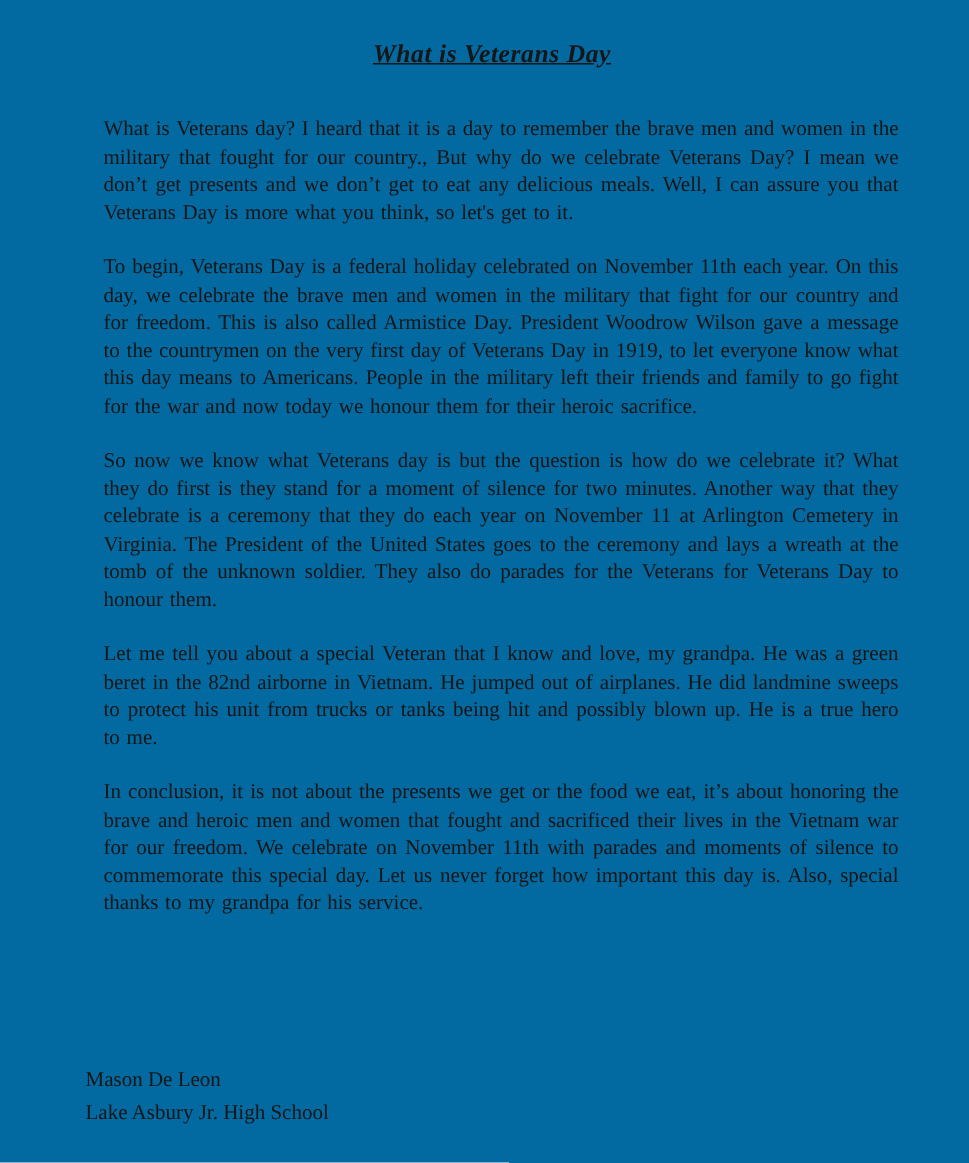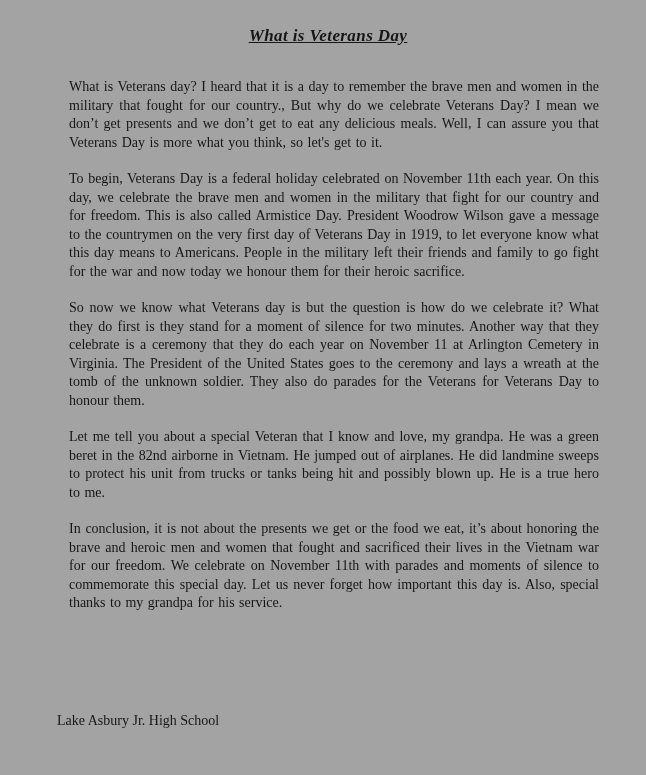--- a/index.html
+++ b/index.html
@@ -10,21 +10,21 @@
   body {
     width: 646px;
     height: 775px;
     font-family: "Liberation Serif", serif;
     color: #161616;
   }
   .page {
     box-sizing: border-box;
     width: 646px;
     height: 775px;
-    background: #a3a3a3;
+    background: #0369a1;
     padding: 26px 47px 18px 57px;
     position: relative;
     overflow: hidden;
   }
   .doc-title {
     font-size: 17px;
     font-weight: bold;
     font-style: italic;
     text-decoration: underline;
     text-align: center;
@@ -55,16 +55,17 @@
 
   <div class="essay-body">
     <p>What is Veterans day? I heard that it is a day to remember the brave men and women in the military that fought for our country., But why do we celebrate Veterans Day? I mean we don’t get presents and we don’t get to eat any delicious meals. Well, I can assure you that Veterans Day is more what you think, so let's get to it.</p>
     <p>To begin, Veterans Day is a federal holiday celebrated on November 11th each year. On this day, we celebrate the brave men and women in the military that fight for our country and for freedom. This is also called Armistice Day. President Woodrow Wilson gave a message to the countrymen on the very first day of Veterans Day in 1919, to let everyone know what this day means to Americans. People in the military left their friends and family to go fight for the war and now today we honour them for their heroic sacrifice.</p>
     <p>So now we know what Veterans day is but the question is how do we celebrate it? What they do first is they stand for a moment of silence for two minutes. Another way that they celebrate is a ceremony that they do each year on November 11 at Arlington Cemetery in Virginia. The President of the United States goes to the ceremony and lays a wreath at the tomb of the unknown soldier. They also do parades for the Veterans for Veterans Day to honour them.</p>
     <p>Let me tell you about a special Veteran that I know and love, my grandpa. He was a green beret in the 82nd airborne in Vietnam. He jumped out of airplanes. He did landmine sweeps to protect his unit from trucks or tanks being hit and possibly blown up. He is a true hero to me.</p>
     <p>In conclusion, it is not about the presents we get or the food we eat, it’s about honoring the brave and heroic men and women that fought and sacrificed their lives in the Vietnam war for our freedom. We celebrate on November 11th with parades and moments of silence to commemorate this special day. Let us never forget how important this day is. Also, special thanks to my grandpa for his service.</p>
   </div>
 
   <div class="signature">
+    <div>Mason De Leon</div>
     <div>Lake Asbury Jr. High School</div>
   </div>
 
 </div>
 
 </body></html>

